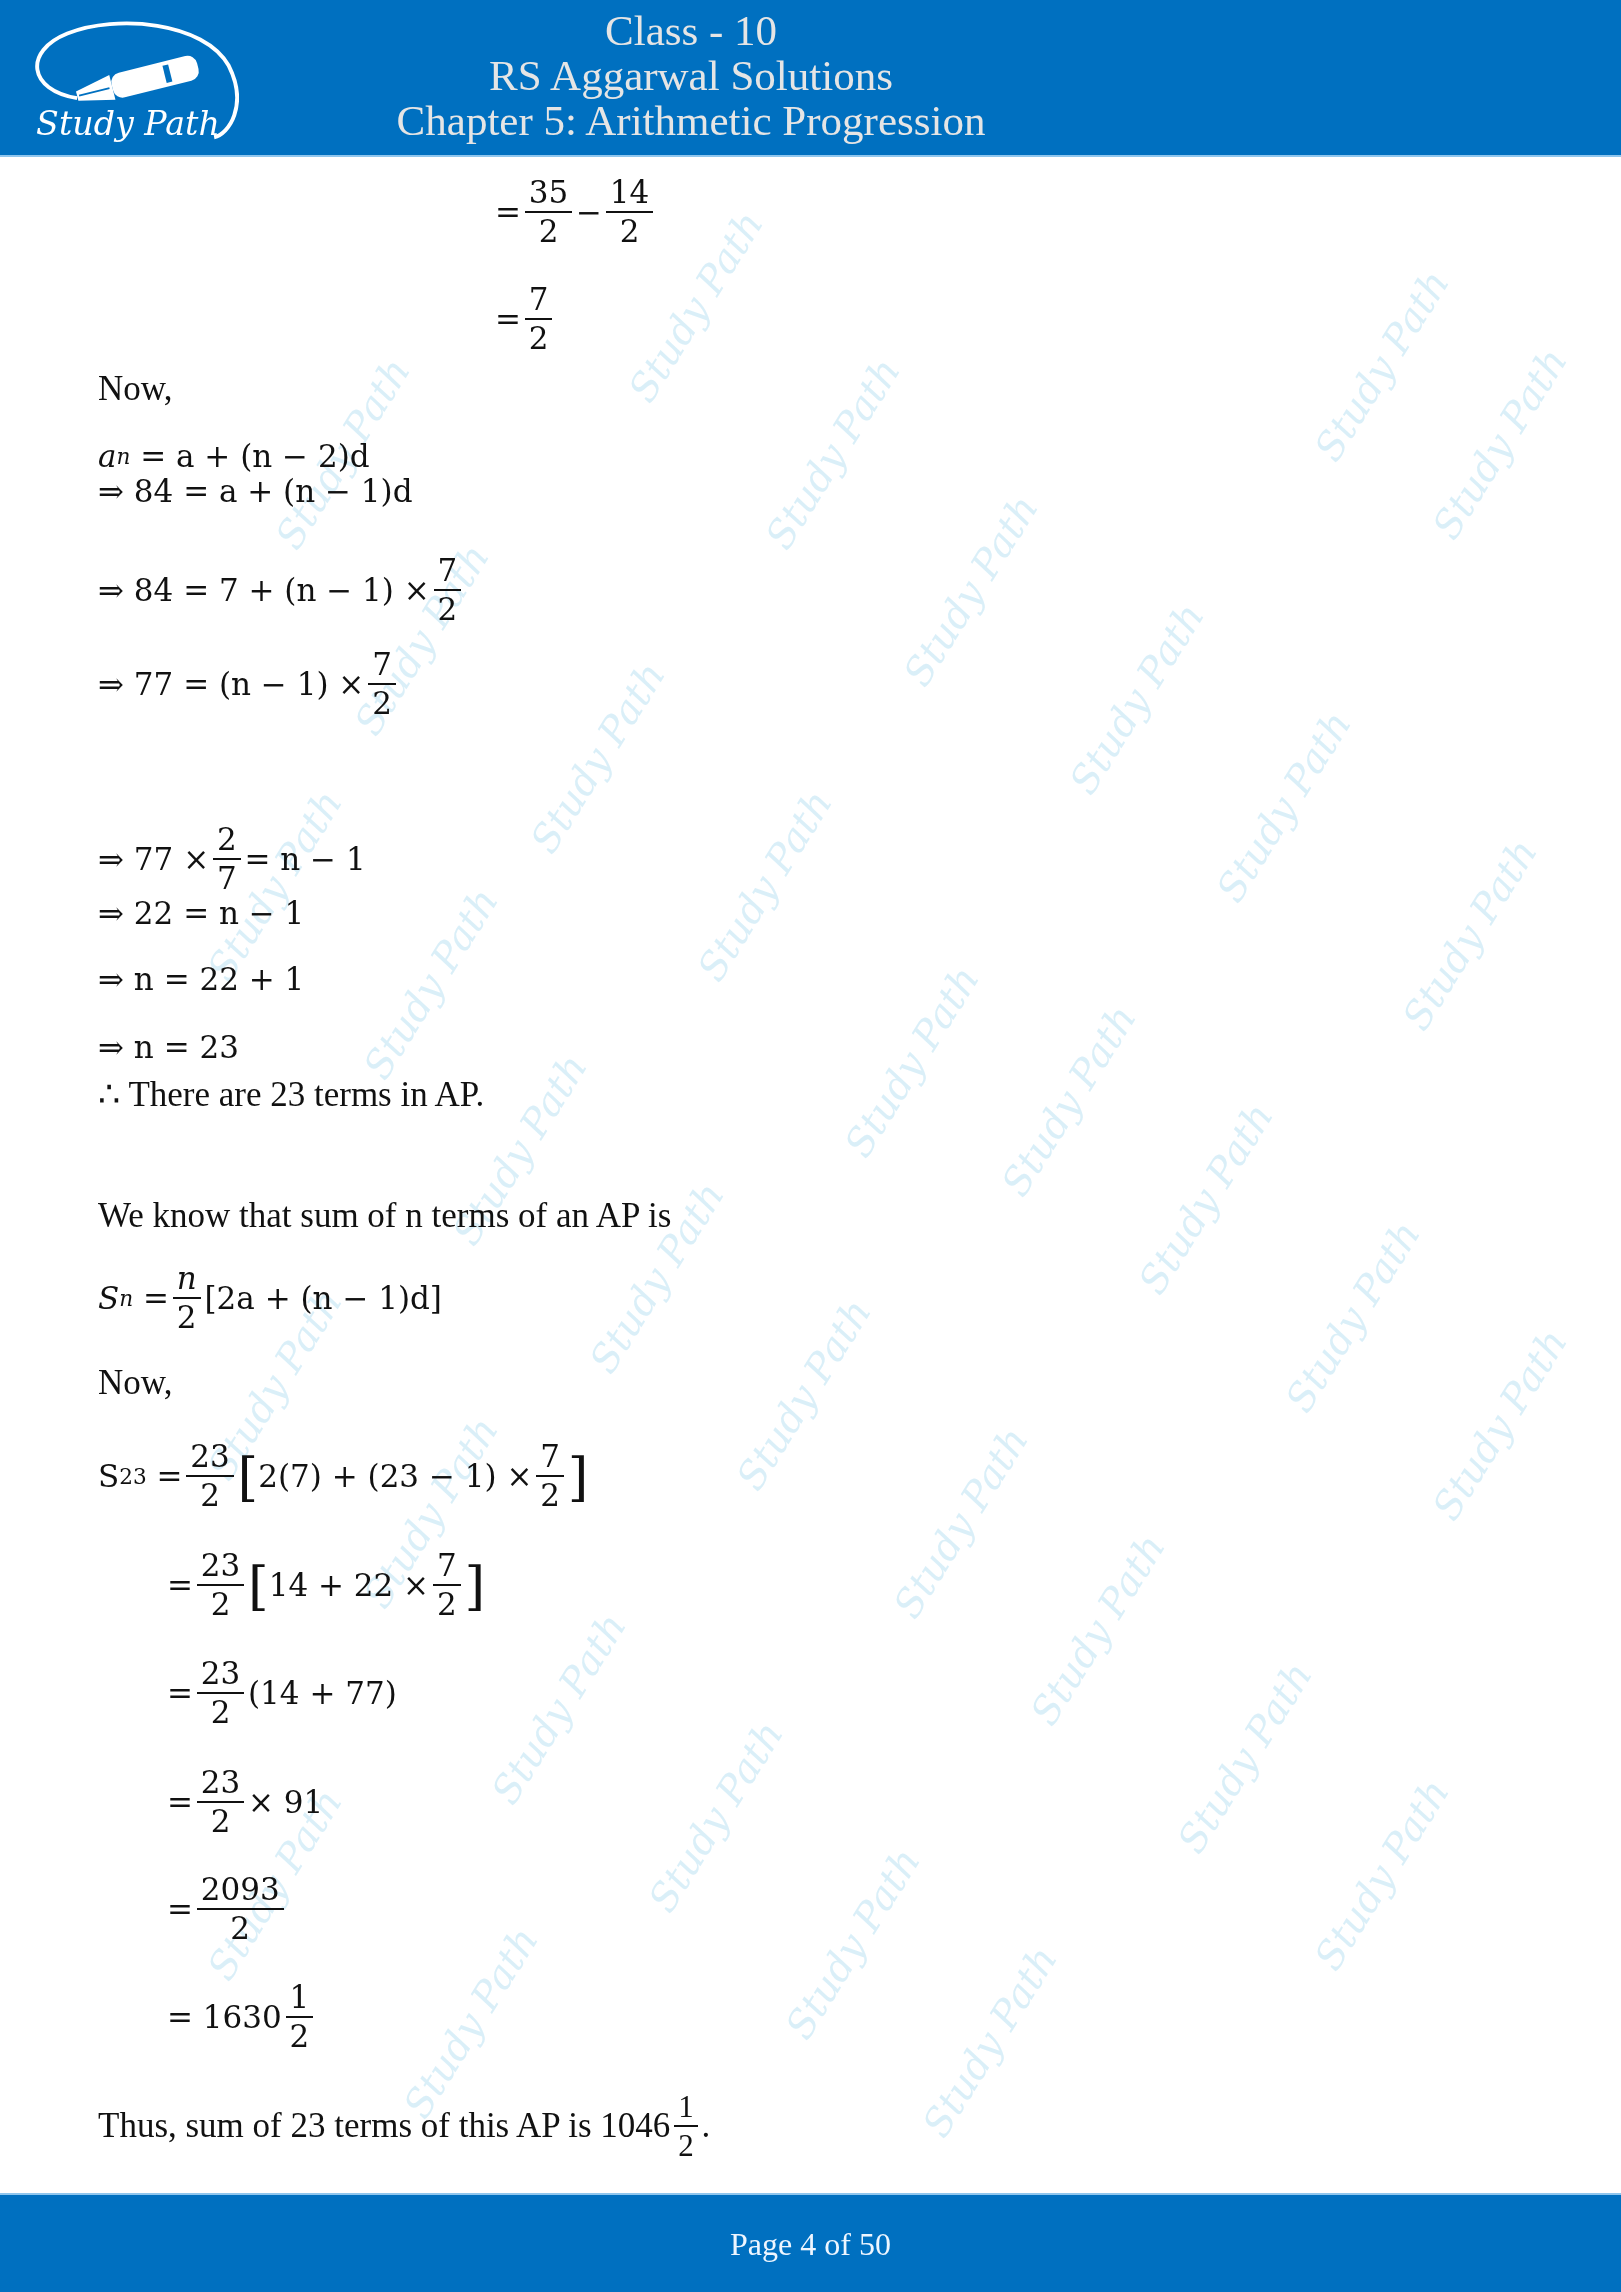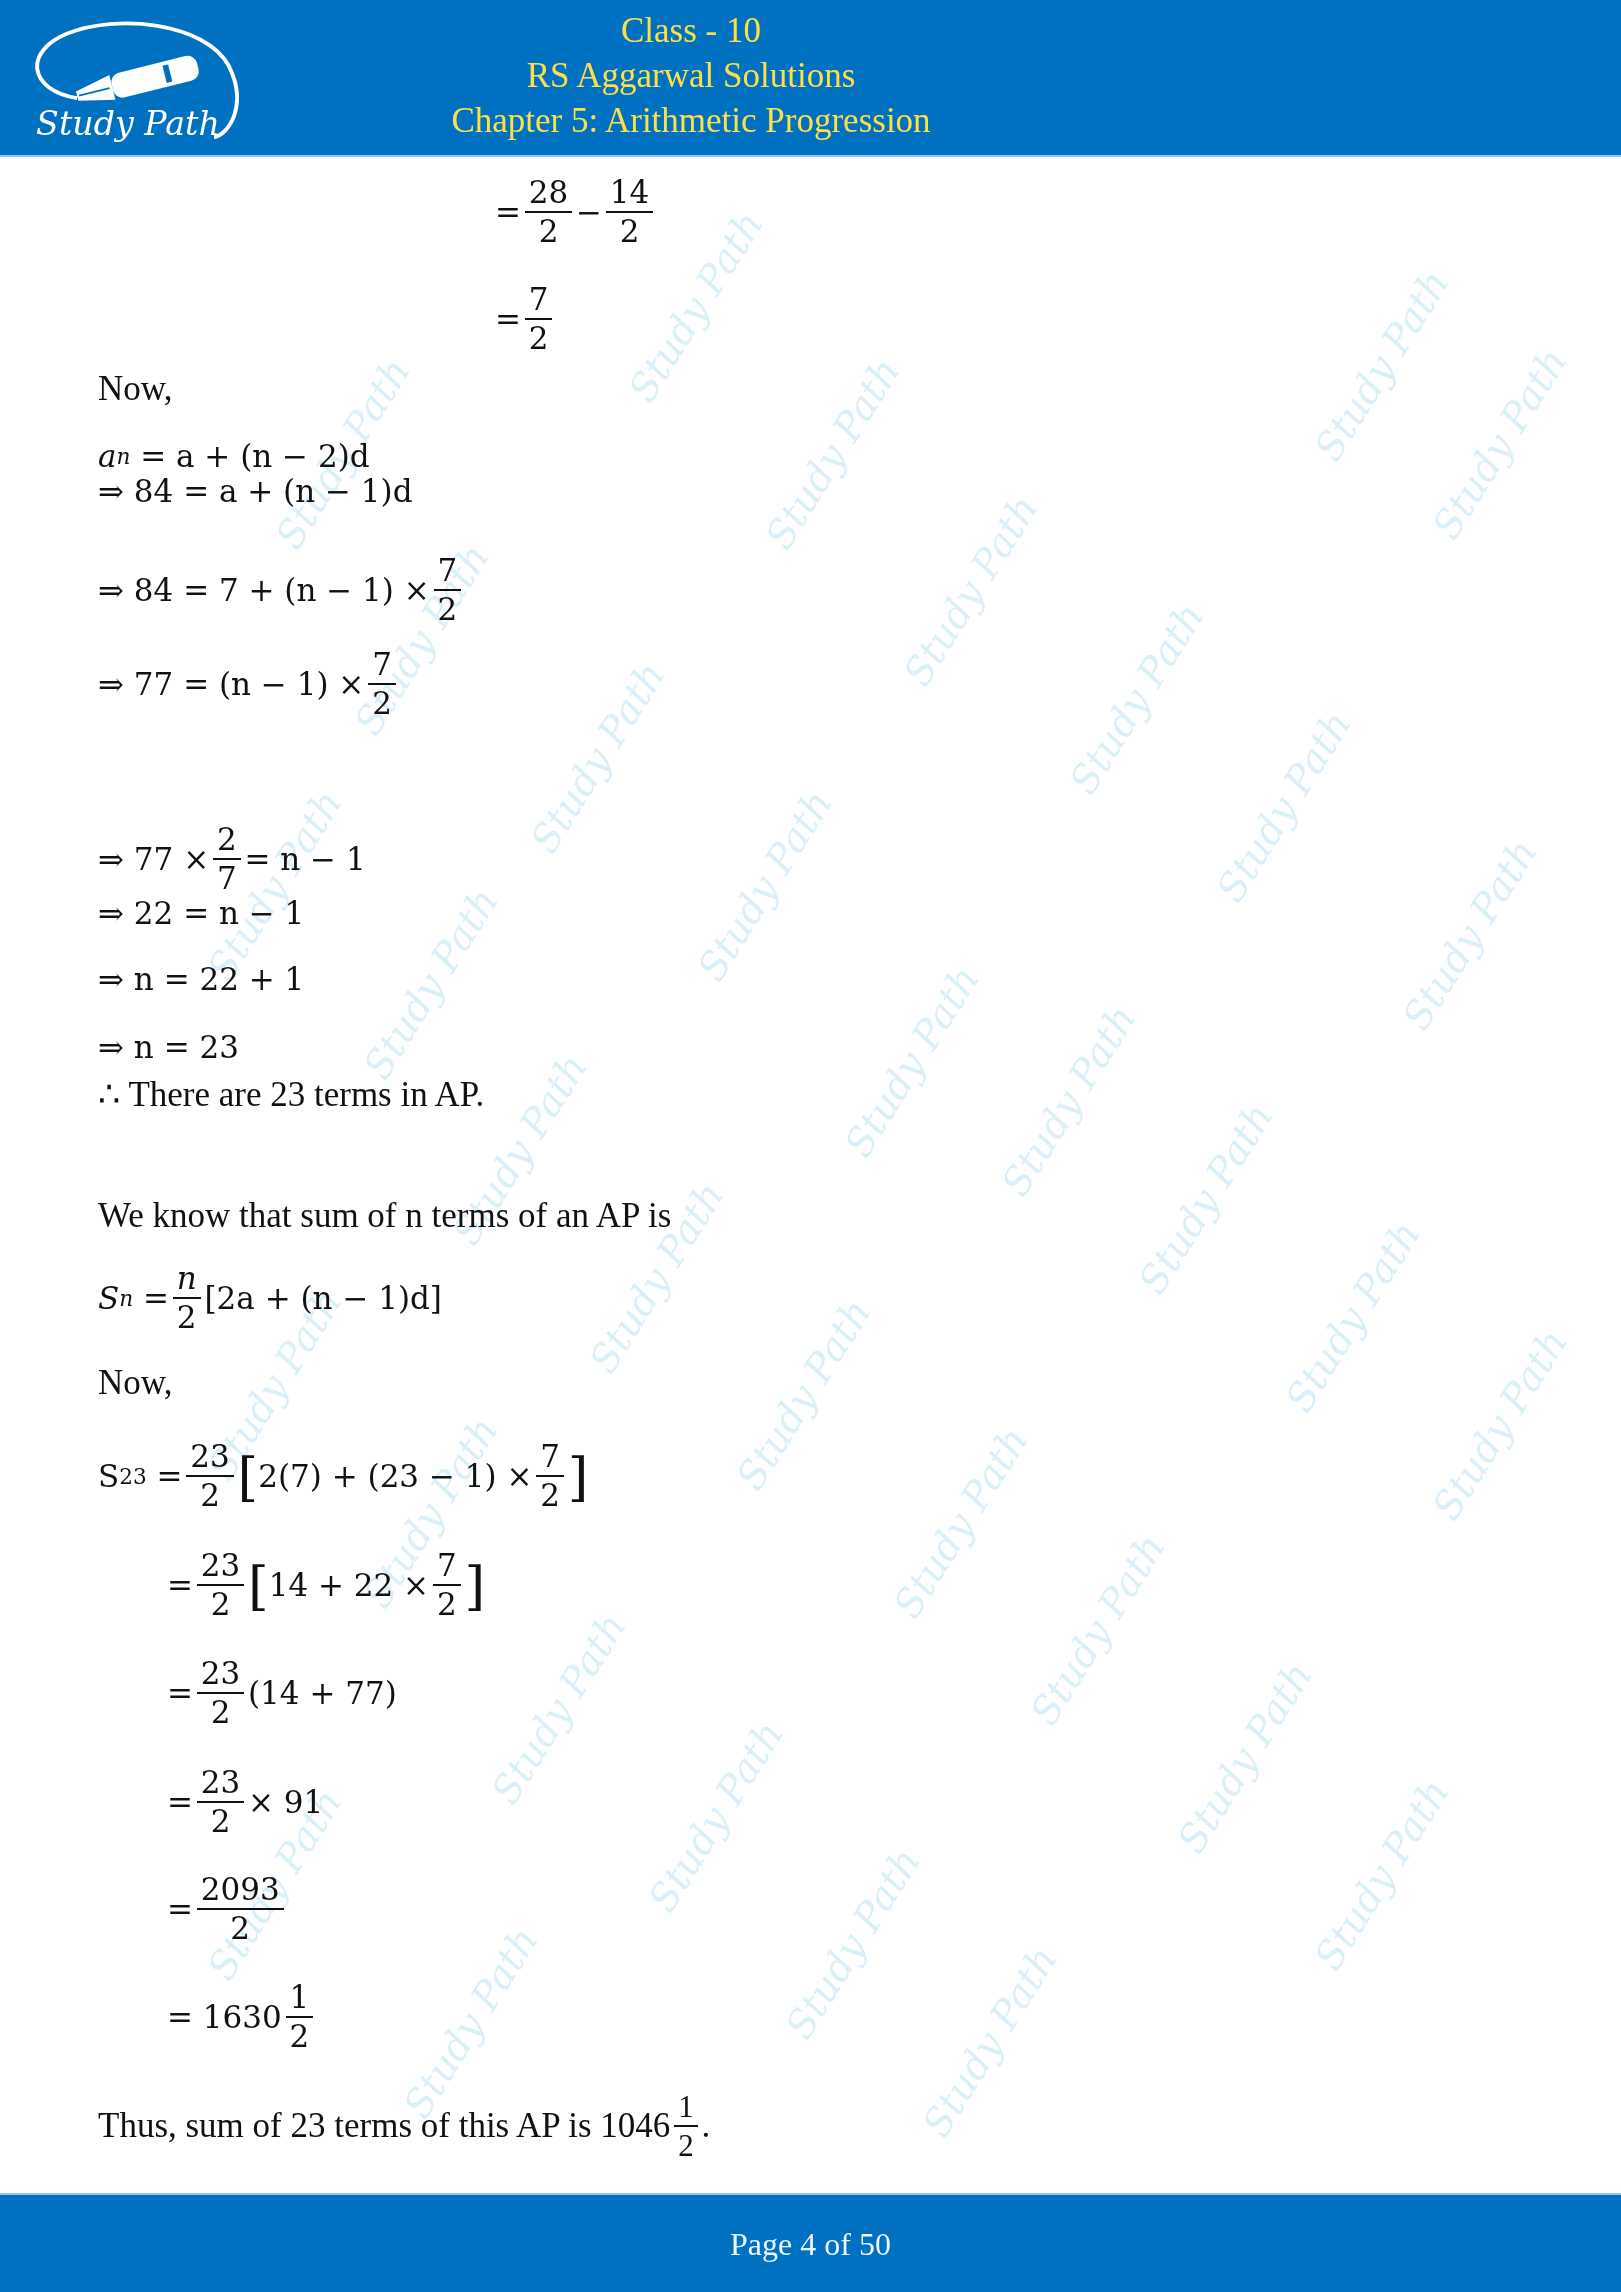--- a/index.html
+++ b/index.html
@@ -1,21 +1,21 @@
 <!DOCTYPE html>
 <html><head>
 <meta charset="utf-8">
 <style>
   html, body { margin:0; padding:0; }
   body { width:1621px; height:2293px; position:relative; background:#ffffff; overflow:hidden;
          font-family:"DejaVu Serif", serif; color:#111; }
   .header { position:absolute; left:0; top:0; width:1621px; height:155px; background:#0070c0;
             border-bottom:2.9px solid #8fc6ee; }
-  .header .titles { position:absolute; left:0; width:1382px; top:7.8px; text-align:center; color:#fde047;
-            font-family:"Liberation Serif", serif; font-size:35px; line-height:45px; }
+  .header .titles { position:absolute; left:0; width:1382px; top:7.8px; text-align:center; color:#e5e5e5;
+            font-family:"Liberation Serif", serif; font-size:43px; line-height:45px; }
   .logo { position:absolute; left:17.6px; top:11.8px; width:221px; height:137px; }
   .footer { position:absolute; left:0; top:2193px; width:1621px; height:100px; background:#0070c0;
             border-top:2.9px solid #8fc6ee; }
   .footer .pg { position:absolute; left:0; width:1621px; top:31px; text-align:center; color:#eef6ff;
             font-family:"Liberation Serif", serif; font-size:32px; }
   .wm { position:absolute; color:#d7eef8; font-family:"DejaVu Serif", serif; font-style:italic;
         font-size:39px; transform:rotate(-58deg); transform-origin:center; white-space:nowrap;
         pointer-events:none; opacity:0.9; }
   .line { position:absolute; left:98px; font-family:"Liberation Serif", serif; font-size:35px;
           white-space:nowrap; display:flex; align-items:center; height:88px; transform:translateY(-44px); }
@@ -84,21 +84,21 @@
   <div class="wm" style="left:167px;top:1862px">Study Path</div>
   <div class="wm" style="left:745px;top:1921px">Study Path</div>
   <div class="wm" style="left:363px;top:2000px">Study Path</div>
   <div class="wm" style="left:882px;top:2019px">Study Path</div>
 </div>
 
 <div>
   <div class="line math" style="top:212px;left:495px">
     <span>=</span>
     <span class="frac">
-        <span class="num">28</span>
+        <span class="num">35</span>
         <span class="den">2</span>
       </span>
     <span>−</span>
     <span class="frac">
         <span class="num">14</span>
         <span class="den">2</span>
       </span>
   </div>
   <div class="line math" style="top:319px;left:495px">
     <span>=</span>

